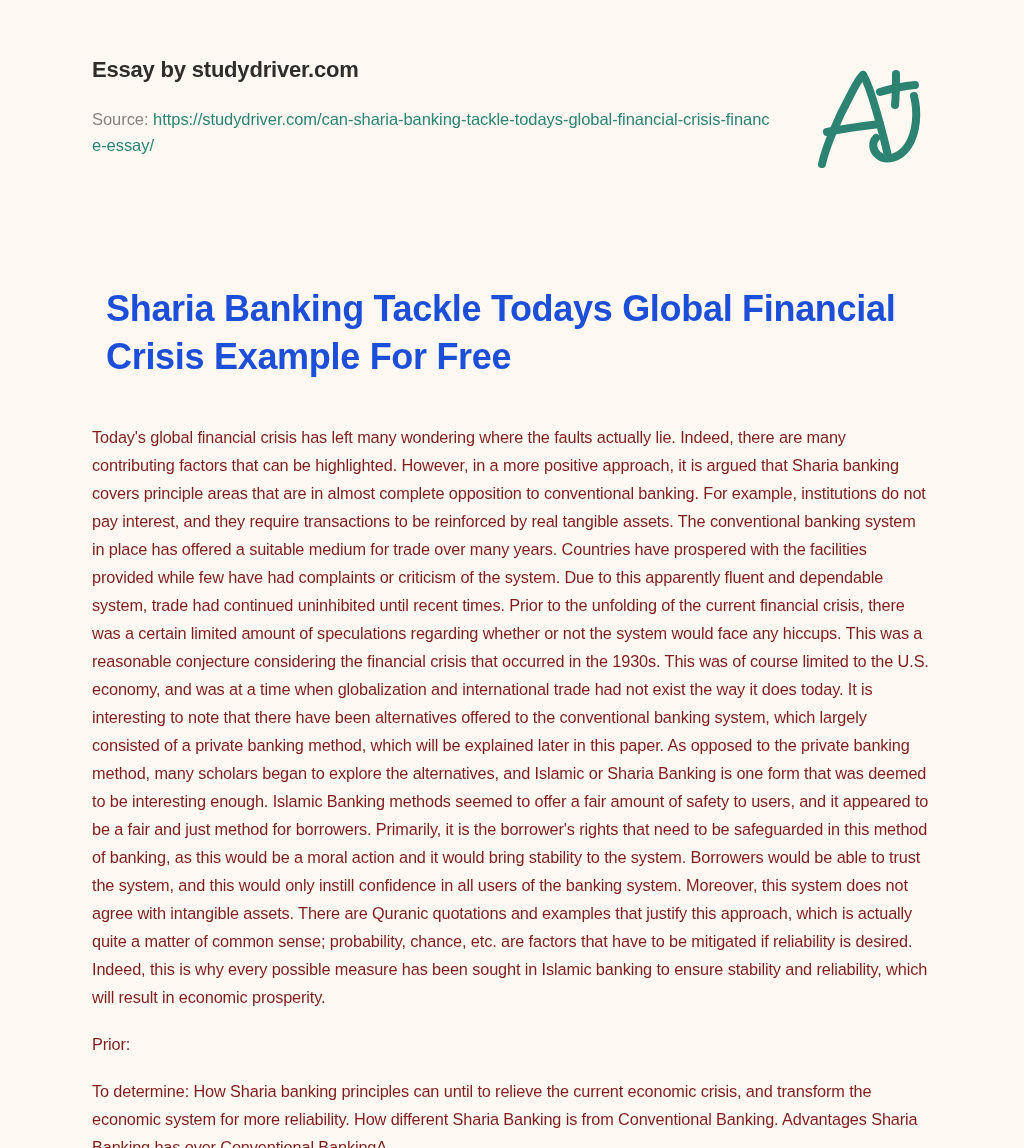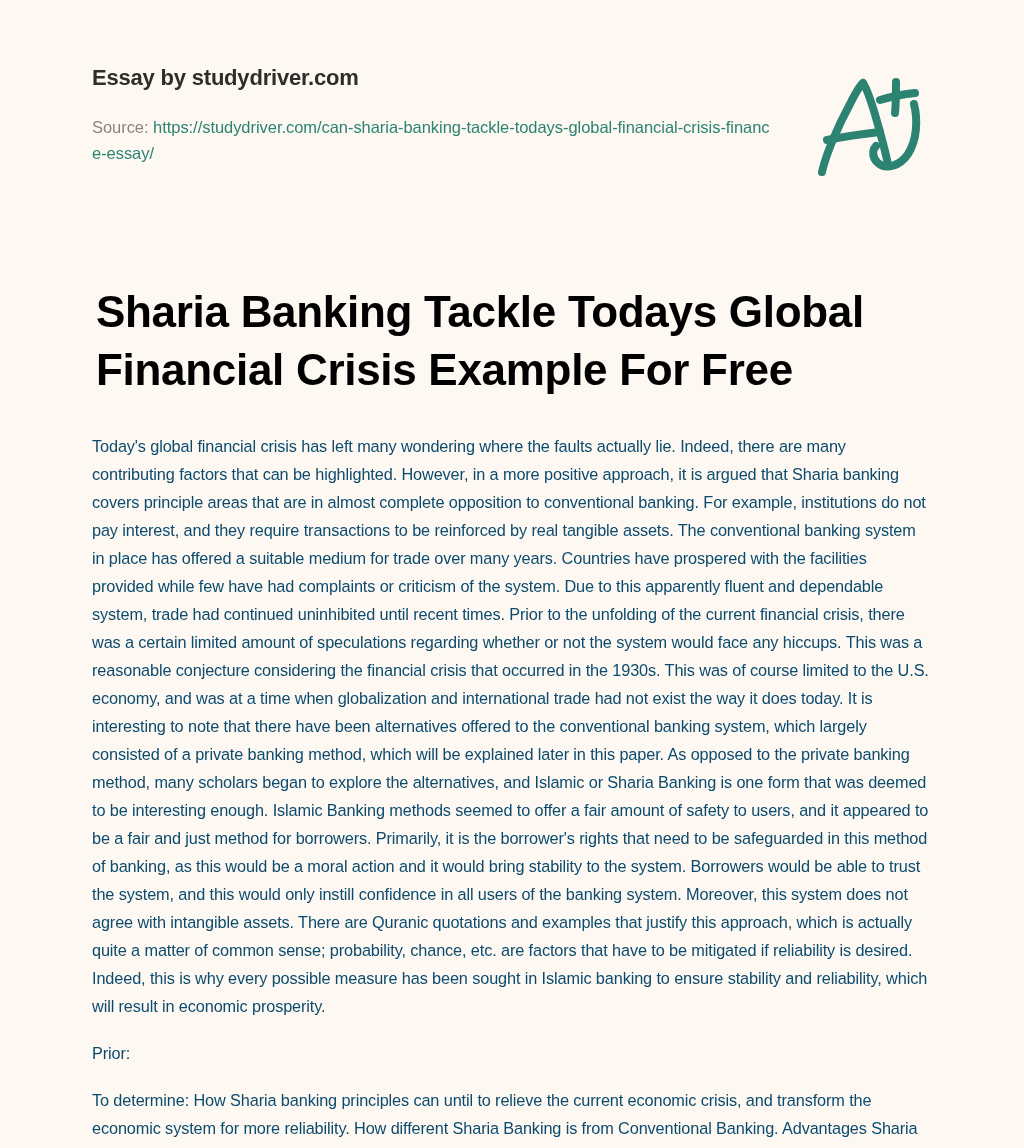--- a/index.html
+++ b/index.html
@@ -13,21 +13,21 @@
     font-family: "Liberation Sans", sans-serif;
     overflow: hidden;
     position: relative;
   }
 
   .page {
     position: relative;
     width: 1024px;
     height: 984px;
     box-sizing: border-box;
-    padding: 12px 92px 0 92px;
+    padding: 4px 92px 0 92px;
   }
 
   
   .header {
     position: relative;
     padding-top: 52px;
   }
 
   .byline {
     font-size: 22px;
@@ -65,40 +65,40 @@
     pointer-events: none;
   }
   .logo svg {
     display: block;
     width: 132px;
     height: 118px;
   }
 
   
   .doc-title {
-    margin: 4px;
+    margin: 14px;
     padding-top: 112px;
     font-family: "Liberation Sans Narrow", "Liberation Sans", sans-serif;
-    font-size: 44px;
+    font-size: 36px;
     font-weight: 700;
     line-height: 1.33;
-    color: #000000;
+    color: #1d4ed8;
     letter-spacing: -0.3px;
     max-width: 800px;
   }
 
   
   .doc-body {
     padding-top: 28px;
   }
   .doc-body p {
     margin: 0 0 19px 0;
     font-size: 16.3px;
     line-height: 1.72;
-    color: #0c4a6e;
+    color: #7f1d1d;
     letter-spacing: -0.12px;
     text-align: left;
   }
   .doc-body p:last-child {
     margin-bottom: 0;
   }
 </style>
 </head>
 <body>
 

